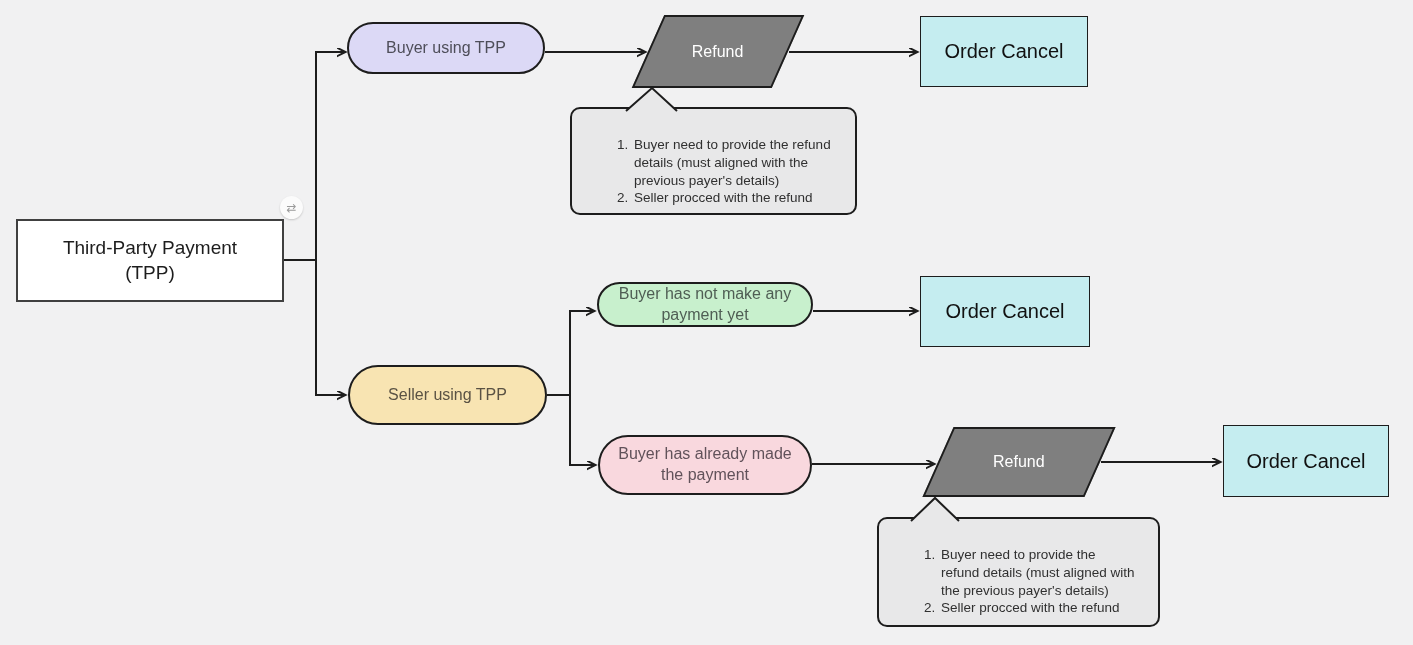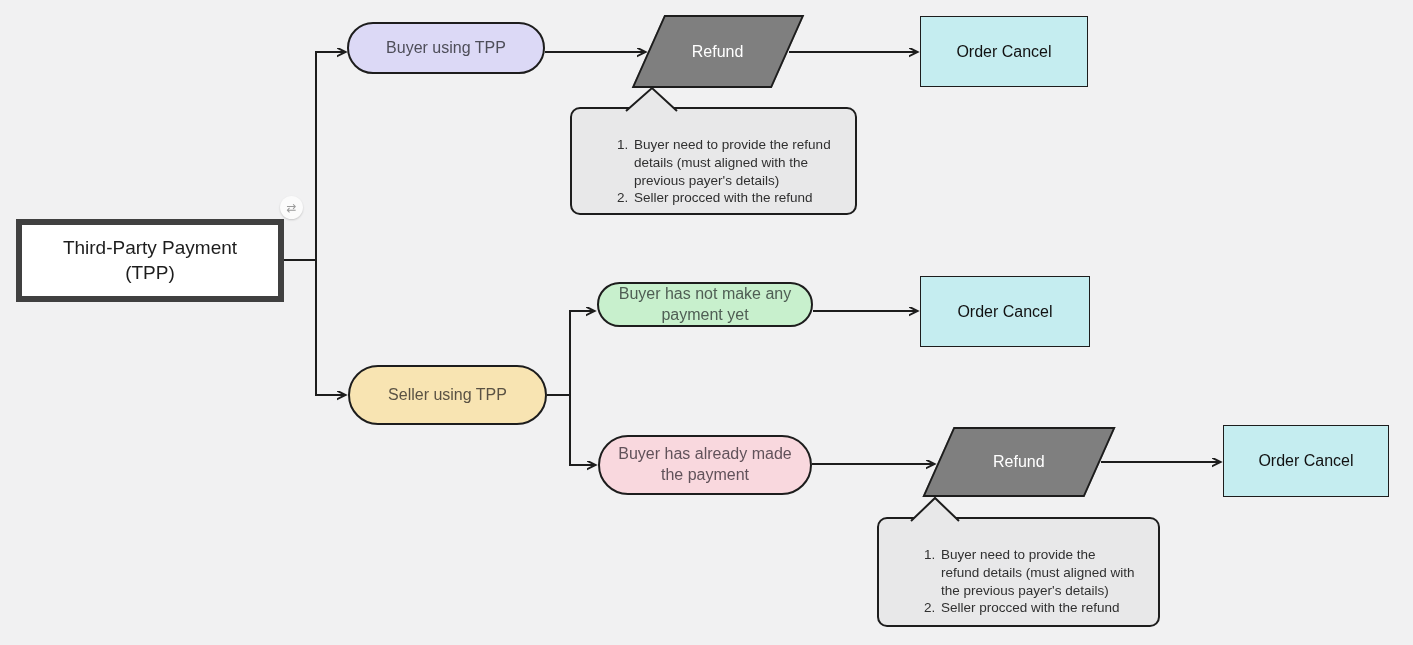--- a/index.html
+++ b/index.html
@@ -22,21 +22,21 @@
     pointer-events: none;
   }
   svg.edges { z-index: 1; }
   .node { position: absolute; z-index: 2; display: flex; align-items: center; justify-content: center; }
   svg.tails { z-index: 3; }
 
   
   .tpp-box {
     left: 16px; top: 219px; width: 268px; height: 83px;
     background: #ffffff;
-    border: 6px solid #404040;
+    border: 2px solid #404040;
     font-size: 19px; font-weight: 500; color: #1d1d1d;
     text-align: center; white-space: pre-line; line-height: 1.3;
   }
   .badge {
     position: absolute; z-index: 4;
     left: 280px; top: 196px; width: 23px; height: 23px;
     background: #fbfbfb; border-radius: 50%;
     box-shadow: 0 1px 2px rgba(0,0,0,.18);
     display: flex; align-items: center; justify-content: center;
     font-size: 12px; color: #9b9b9b;
@@ -62,21 +62,21 @@
     color: #ffffff; font-size: 16px;
   }
   .para > span { transform: skewX(24deg); }
   .para-top    { left: 648px; top:  15px; width: 140px; height: 73px; }
   .para-bottom { left: 938px; top: 427px; width: 162px; height: 70px; }
 
   
   .rect-cancel {
     background: #c5edf0;
     border: 1.5px solid #1d1d1d;
-    font-size: 16px; font-weight: 500; color: #111;
+    font-size: 20px; font-weight: 500; color: #111;
     text-align: center;
   }
   .cancel-top   { left:  920px; top:  16px; width: 168px; height: 71px; }
   .cancel-mid   { left:  920px; top: 276px; width: 170px; height: 71px; }
   .cancel-right { left: 1223px; top: 425px; width: 166px; height: 72px; }
 
   
   .note {
     position: absolute; z-index: 2;
     background: #e8e8e9;

